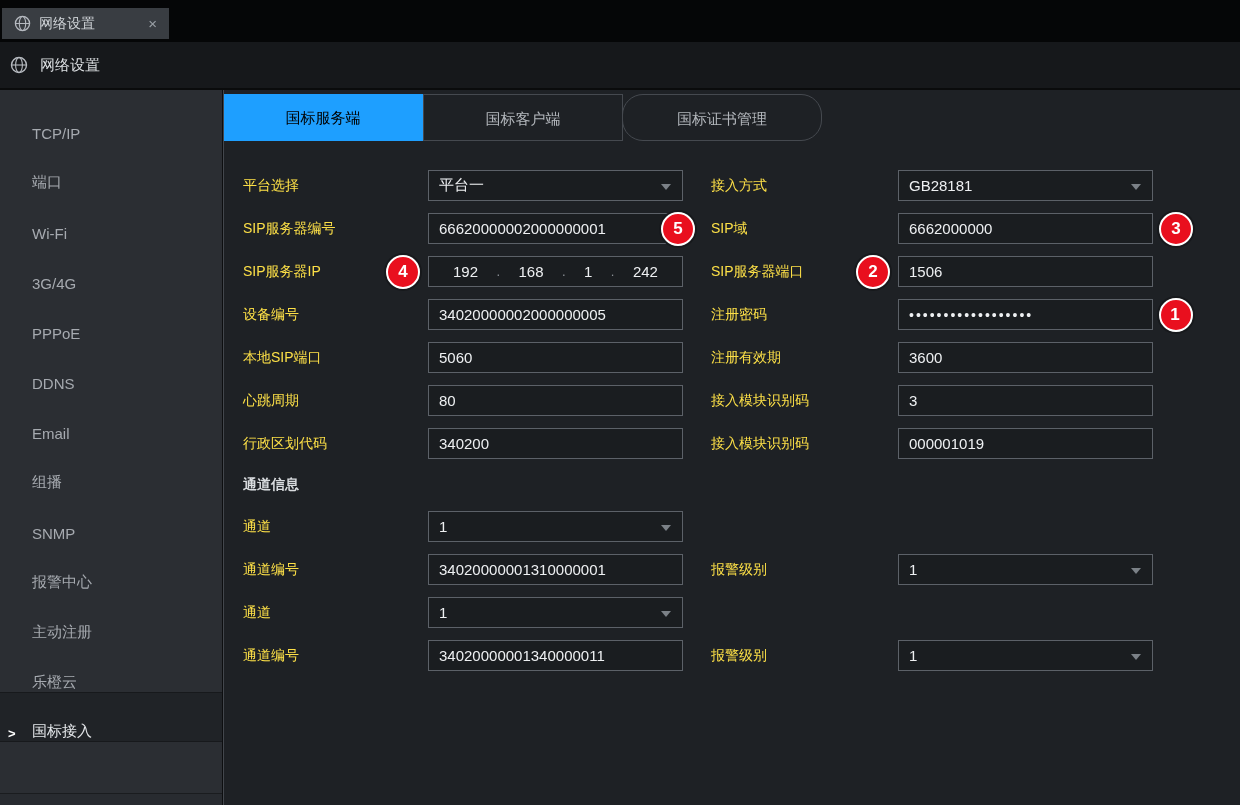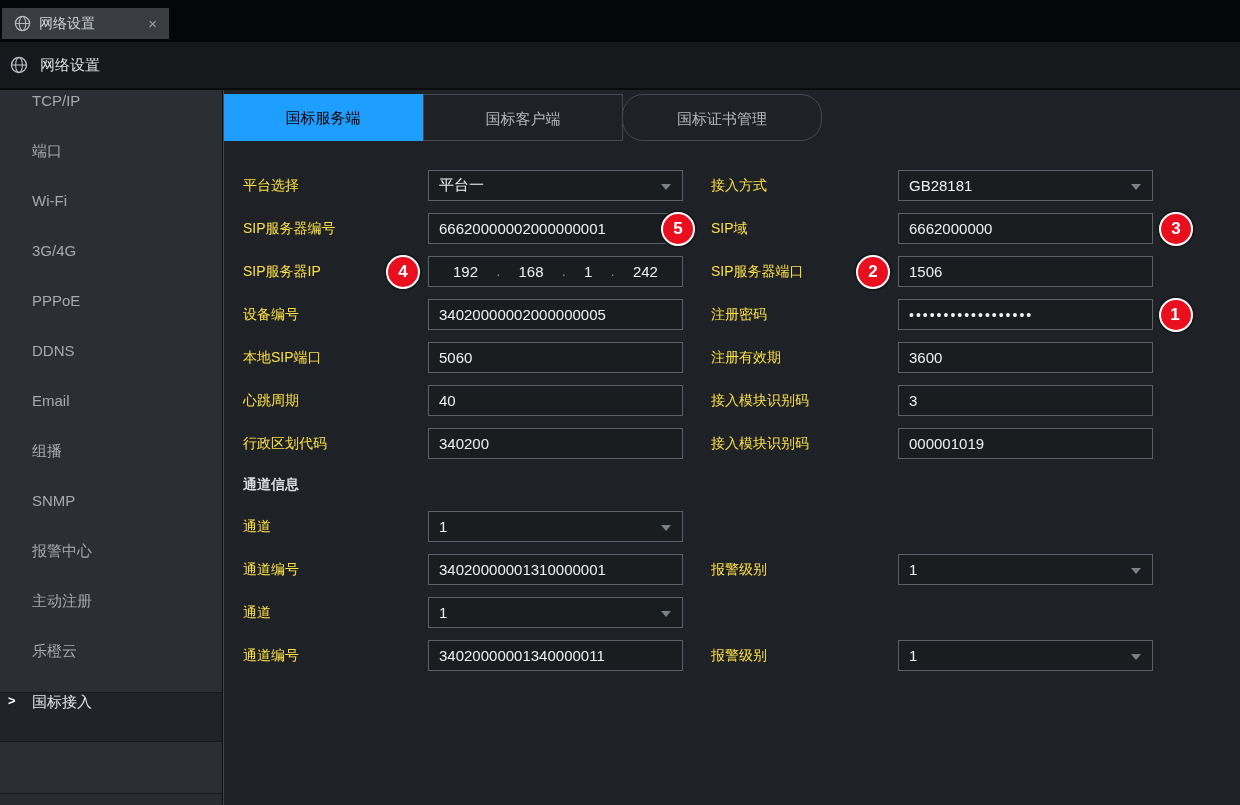--- a/index.html
+++ b/index.html
@@ -18,21 +18,21 @@
   .win-tab.settings { width:176px; background:#212428; color:#b4b8bd; padding-left:8px; gap:14px; }
   .win-tab.network  { width:167px; background:#393d42; color:#ced2d6; margin-left:2px; padding:0 12px; gap:8px; }
   .win-close { margin-left:auto; color:#9aa0a6; font-size:15px; line-height:1; cursor:pointer; }
   .grid-icon svg, .globe-icon svg { display:block; }
   
   .pageheader { height:48px; background:#16181b; display:flex; align-items:center; gap:12px; padding-left:10px; border-bottom:2px solid #0a0b0c; }
   .pageheader .title { font-size:15px; color:#dcdfe2; }
   
   .main { display:flex; height:715px; }
   .sidebar { width:222px; background:#2b2e33; padding-top:2px; position:relative; flex:none; }
-  .side-item { height:50px; display:flex; align-items:flex-start; padding-left:32px; color:#a6aab0; font-size:15px; cursor:pointer; position:relative; }
+  .side-item { height:50px; display:flex; align-items:flex-end; padding-left:32px; color:#a6aab0; font-size:15px; cursor:pointer; position:relative; }
   .side-item.active { background:#202327; color:#e4e7ea; border-top:1px solid #17191c; border-bottom:1px solid #17191c; }
   .side-item .chevron { display:none; }
   .side-item.active .chevron { display:block; position:absolute; left:8px; color:#ffffff; font-weight:bold; font-size:13px; }
   .side-bottom-strip { position:absolute; bottom:0; left:0; right:0; height:12px; background:#282b30; border-top:1px solid #1a1c1f; }
   .content { flex:1; background:#1e2125; border-left:1px solid #0d0e10; position:relative; }
   .content::before { content:""; position:absolute; left:0; top:0; bottom:0; width:1px; background:#43474d; }
   
   .tabs { display:flex; margin-top:4px; }
   .tab { width:200px; height:47px; line-height:47px; text-align:center; font-size:15px; cursor:pointer; }
   .tab.active { background:#1e9fff; color:#000000;text-align:center; }
@@ -208,21 +208,21 @@
         <span></span>
         <span class="lbl">注册有效期</span>
         <div class="field">
           <span>3600</span>
         </div>
       </div>
 
       <div class="row">
         <span class="lbl">心跳周期</span>
         <div class="field">
-          <span>40</span>
+          <span>80</span>
         </div>
         <span></span>
         <span class="lbl">接入模块识别码</span>
         <div class="field">
           <span>3</span>
         </div>
       </div>
 
       <div class="row">
         <span class="lbl">行政区划代码</span>

